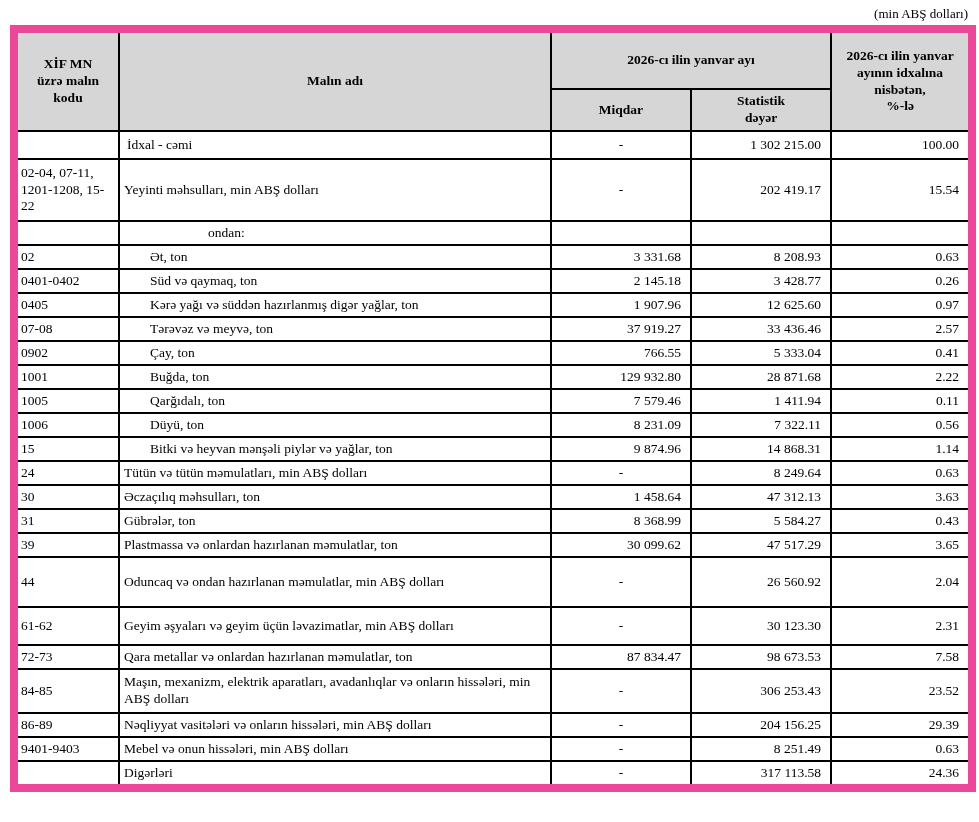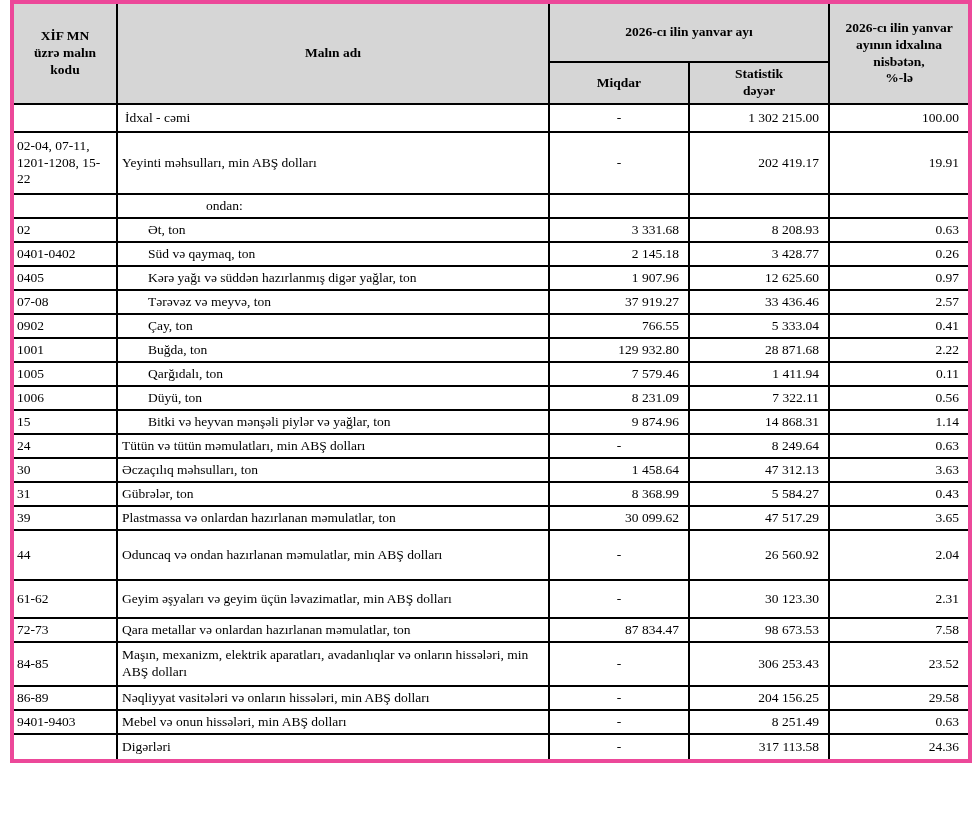--- a/index.html
+++ b/index.html
@@ -20,21 +20,21 @@
     text-align: right;
     font-size: 13px;
     margin: 6px 11px 3px 0;
   }
 
   table.main {
     border-collapse: collapse;
     table-layout: fixed;
     width: 958px;
     margin-left: 10px;
-    border: 4px solid #ec4899;
+    border: 8px solid #ec4899;
   }
   th, td {
     border: 2px solid #000;
     font-size: 13.5px;
     line-height: 1.25;
     overflow: hidden;
   }
   thead th {
     background: #d6d6d6;
     font-weight: bold;
@@ -62,20 +62,21 @@
 
   tr.rt-total td { font-weight: normal; }
   tr.rt-total td.name { padding-left: 7px; }
   tr.rt-sub td.name { padding-left: 30px; }
   tr.rt-subhead td.name { padding-left: 88px; }
 </style>
 </head>
 <body>
 
 <div class="page">
+  <div class="unit-note">(min ABŞ dolları)</div>
 
   <table class="main">
     <colgroup>
       <col style="width:105px">
       <col style="width:432px">
       <col style="width:140px">
       <col style="width:140px">
       <col style="width:141px">
     </colgroup>
     <thead>
@@ -102,21 +103,21 @@
           <td class="name">İdxal - cəmi</td>
           <td class="num dash">-</td>
           <td class="num">1 302 215.00</td>
           <td class="num">100.00</td>
         </tr>
         <tr class="rt-group">
           <td class="code">02-04, 07-11, 1201-1208, 15-22</td>
           <td class="name">Yeyinti məhsulları, min ABŞ dolları</td>
           <td class="num dash">-</td>
           <td class="num">202 419.17</td>
-          <td class="num">19.91</td>
+          <td class="num">15.54</td>
         </tr>
         <tr class="rt-subhead">
           <td class="code"></td>
           <td class="name">ondan:</td>
           <td class="num"></td>
           <td class="num"></td>
           <td class="num"></td>
         </tr>
         <tr class="rt-sub">
           <td class="code">02</td>
@@ -235,21 +236,21 @@
           <td class="name">Maşın, mexanizm, elektrik aparatları, avadanlıqlar və onların hissələri, min ABŞ dolları</td>
           <td class="num dash">-</td>
           <td class="num">306 253.43</td>
           <td class="num">23.52</td>
         </tr>
         <tr class="rt-group">
           <td class="code">86-89</td>
           <td class="name">Nəqliyyat vasitələri və onların hissələri, min ABŞ dolları</td>
           <td class="num dash">-</td>
           <td class="num">204 156.25</td>
-          <td class="num">29.58</td>
+          <td class="num">29.39</td>
         </tr>
         <tr class="rt-group">
           <td class="code">9401-9403</td>
           <td class="name">Mebel və onun hissələri, min ABŞ dolları</td>
           <td class="num dash">-</td>
           <td class="num">8 251.49</td>
           <td class="num">0.63</td>
         </tr>
         <tr class="rt-group">
           <td class="code"></td>

